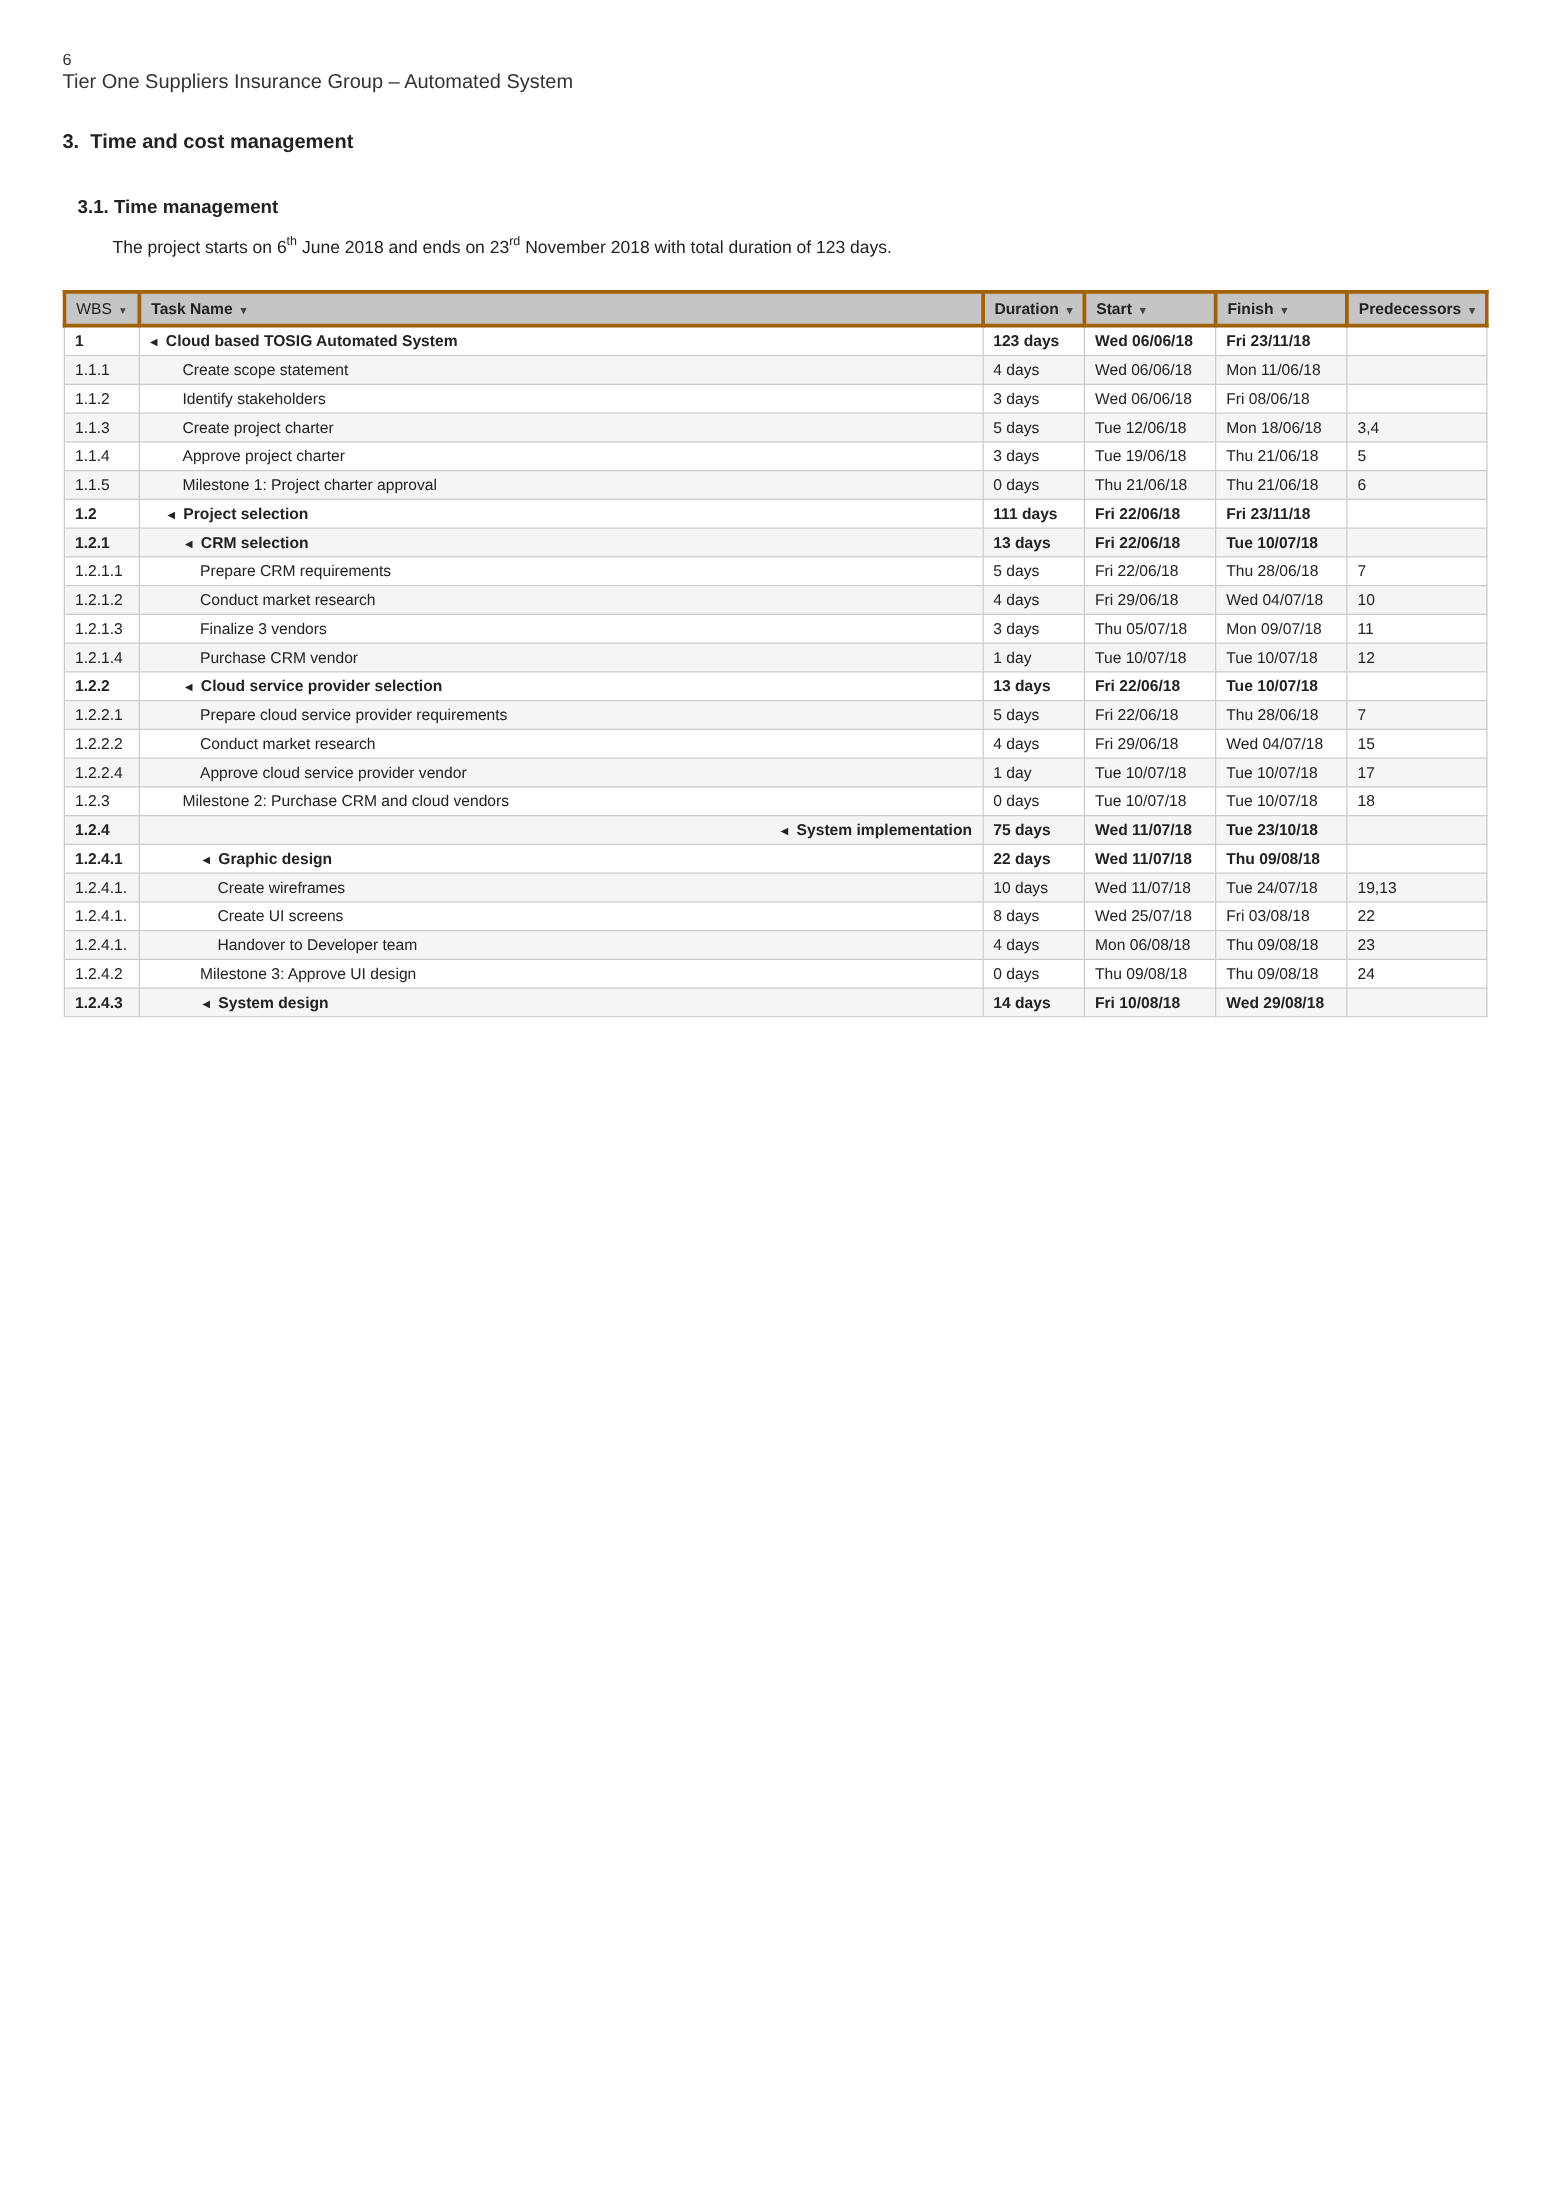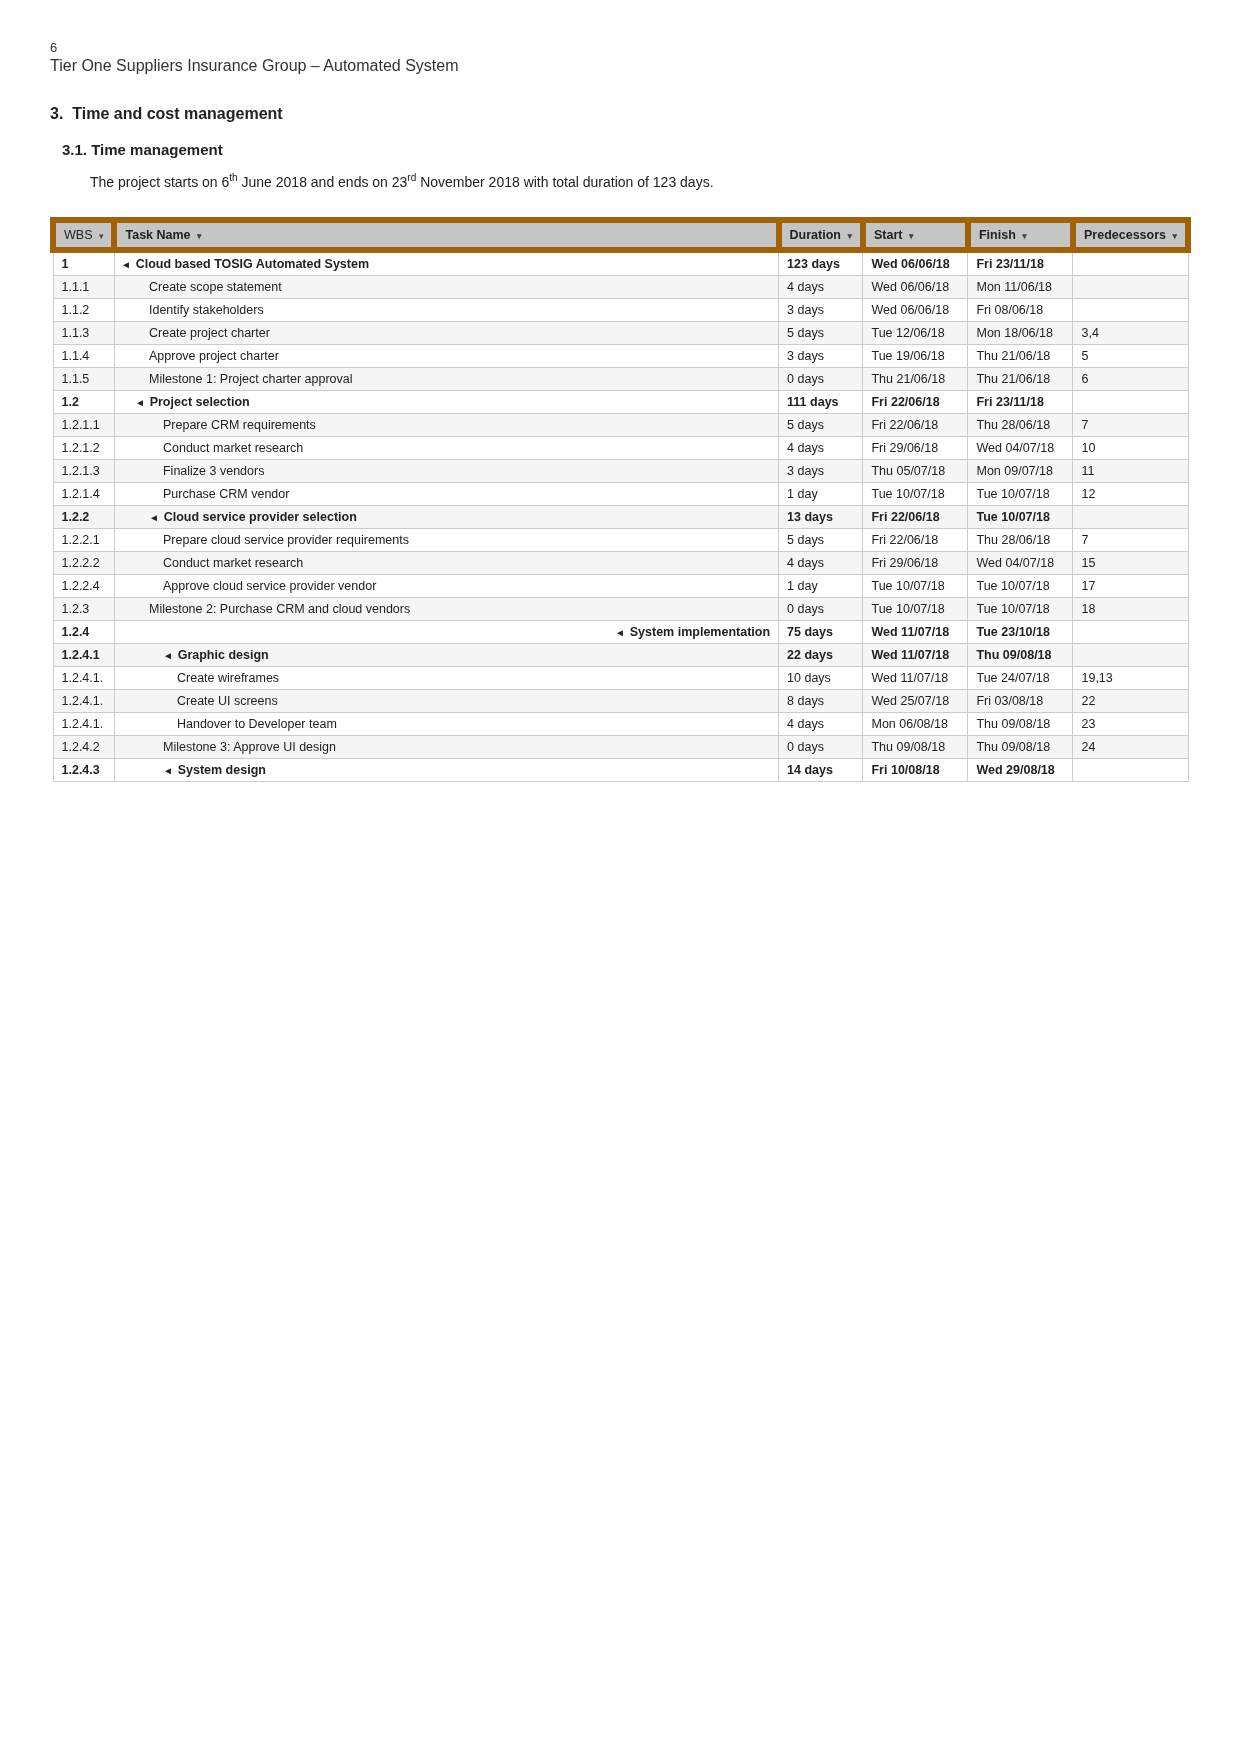--- a/index.html
+++ b/index.html
@@ -17,21 +17,21 @@
     }
     .page-title {
       font-size: 16px;
       color: #333;
       margin-bottom: 30px;
       font-weight: normal;
     }
     .section-heading {
       font-size: 16px;
       font-weight: bold;
-      margin-bottom: 18px;
+      margin-bottom: 34px;
       margin-top: 10px;
     }
     .subsection-heading {
       font-size: 15px;
       font-weight: bold;
       margin-bottom: 12px;
       margin-left: 12px;
     }
     .section-text {
       margin-left: 40px;
@@ -48,21 +48,21 @@
     }
     table {
       border-collapse: collapse;
       width: 100%;
       font-size: 12.5px;
     }
     thead tr {
       background: #c5c5c5;
     }
     thead th {
-      border: 6px solid #a16207;
+      border: 3px solid #a16207;
       padding: 5px 8px;
       text-align: left;
       font-weight: bold;
       white-space: nowrap;
     }
     thead th .sort-icon {
       font-size: 9px;
       margin-left: 3px;
       color: #444;
     }
@@ -173,20 +173,28 @@
           <td class="pred-col">6</td>
         </tr>
         <tr class="row-level1">
           <td class="wbs-col">1.2</td>
           <td class="task-col" style="padding-left: 20px;"><span class="collapse-icon">◄ </span><span>Project selection</span></td>
           <td class="dur-col">111 days</td>
           <td class="start-col">Fri 22/06/18</td>
           <td class="finish-col" style="font-weight: bold;">Fri 23/11/18</td>
           <td class="pred-col"></td>
         </tr>
+        <tr class="row-level3">
+          <td class="wbs-col">1.2.1</td>
+          <td class="task-col" style="padding-left: 34px;"><span class="collapse-icon">◄ </span><span>CRM selection</span></td>
+          <td class="dur-col">13 days</td>
+          <td class="start-col">Fri 22/06/18</td>
+          <td class="finish-col" style="font-weight: bold;">Tue 10/07/18</td>
+          <td class="pred-col"></td>
+        </tr>
         <tr>
           <td class="wbs-col">1.2.1.1</td>
           <td class="task-col" style="padding-left: 48px;"><span>Prepare CRM requirements</span></td>
           <td class="dur-col">5 days</td>
           <td class="start-col">Fri 22/06/18</td>
           <td class="finish-col">Thu 28/06/18</td>
           <td class="pred-col">7</td>
         </tr>
         <tr>
           <td class="wbs-col">1.2.1.2</td>

